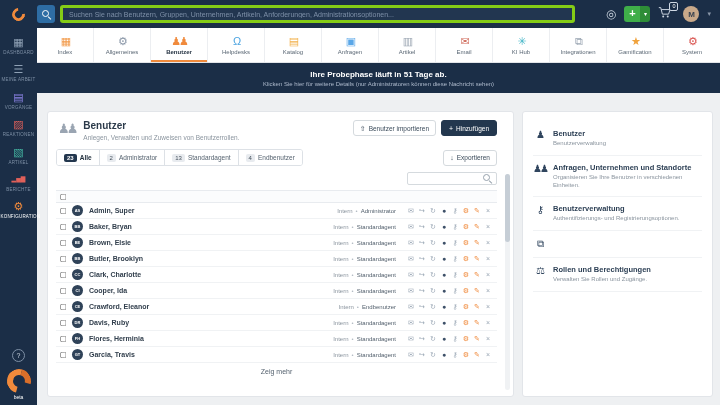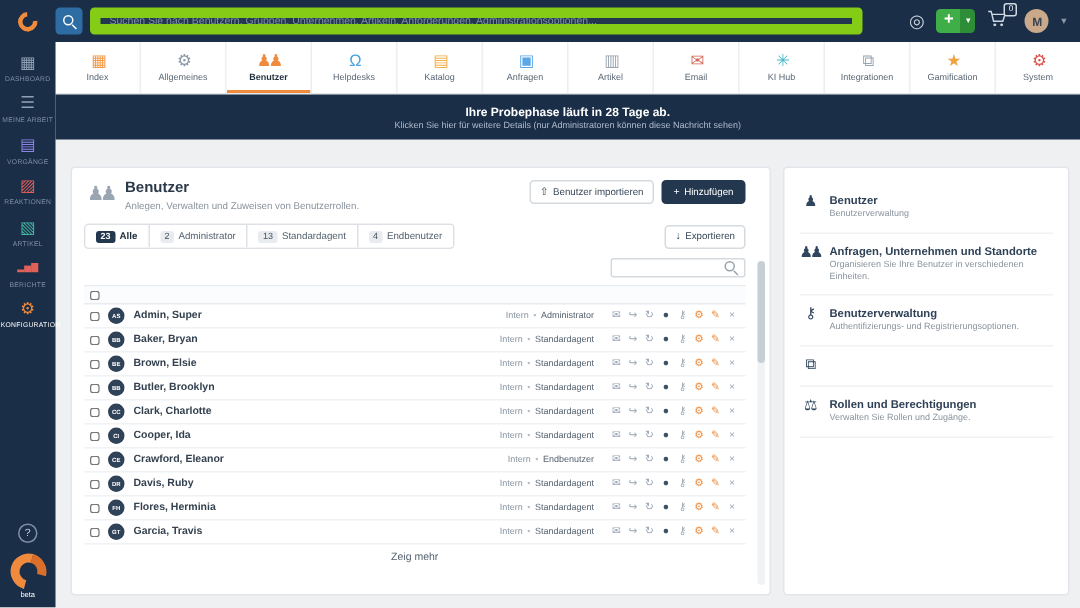--- a/index.html
+++ b/index.html
@@ -9,21 +9,21 @@
   
   .topbar { position:absolute; top:0; left:0; width:720px; height:28px; background:#1b2e47; display:flex; align-items:center; z-index:10; }
   .logo-cell { width:37px; display:flex; justify-content:center; align-items:center; flex:none; }
   .swirl-sm { width:13px; height:13px; border:3px solid #f08a3c; border-top-color:transparent; border-radius:50%; transform:rotate(40deg); display:inline-block; cursor:pointer; }
   .search-btn { width:18px; height:18px; background:#2e6da4; border:none; border-radius:3px; margin-right:5px; display:flex; align-items:center; justify-content:center; cursor:pointer; flex:none; }
   .mag { position:relative; width:9px; height:9px; display:inline-block; }
   .mag::before { content:""; position:absolute; left:0; top:0; width:5px; height:5px; border:1.3px solid #fff; border-radius:50%; }
   .mag::after { content:""; position:absolute; left:6px; top:6px; width:3.5px; height:1.3px; background:#fff; transform:rotate(45deg); transform-origin:left center; }
   .mag.dark::before { border-color:#97a2ad; }
   .mag.dark::after { background:#97a2ad; }
-  .search-input { width:515px; height:18px; background:#223650; border:7px solid #84cc16; border-radius:3px; color:#cfd8e3; font-size:7px; padding:0 6px; outline:none; }
+  .search-input { width:515px; height:18px; background:#223650; border:3px solid #84cc16; border-radius:3px; color:#cfd8e3; font-size:7px; padding:0 6px; outline:none; }
   .search-input::placeholder { color:#7e90a8; }
   .top-right { margin-left:auto; display:flex; align-items:center; gap:8px; padding-right:9px; }
   .target-btn { color:#cfd8e3; font-size:12px; line-height:12px; background:none; border:none; cursor:pointer; }
   .add-btn { display:flex; height:16px; border-radius:3px; overflow:hidden; cursor:pointer; }
   .add-main { background:#3fae49; color:#fff; width:16px; text-align:center; font-size:11px; line-height:15px; font-weight:bold; }
   .add-caret { background:#2e8d37; color:#fff; width:10px; font-size:6px; line-height:16px; text-align:center; }
   .cart-btn { position:relative; background:none; border:none; cursor:pointer; padding:0; margin-right:4px; }
   .cart-badge { position:absolute; top:-4px; right:-7px; background:#1b2e47; border:1px solid #cfd8e3; border-radius:2px; font-size:5.5px; color:#fff; padding:0 2px; line-height:7px; }
   .avatar { width:16px; height:16px; border-radius:50%; background:#c9a98a; color:#31405033; color:#3a4350; font-size:8px; font-weight:bold; display:flex; align-items:center; justify-content:center; cursor:pointer; }
   .menu-caret { color:#8a97a8; font-size:7px; cursor:pointer; }
@@ -243,21 +243,21 @@
       </div>
 
       <div class="m-item">
         <span class="m-icon" style="color: rgb(217, 83, 79);">⚙</span>
         <span class="m-label">System</span>
       </div>
 
   </div>
 
   <div class="banner">
-    <span class="banner-title">Ihre Probephase läuft in 28 Tage ab.</span>
+    <span class="banner-title">Ihre Probephase läuft in 51 Tage ab.</span>
     <span class="banner-sub">Klicken Sie hier für weitere Details (nur Administratoren können diese Nachricht sehen)</span>
   </div>
 
   <div class="content">
 
     <div class="card users-card">
       <div class="uc-header">
         <span class="uc-icon">♟♟</span>
         <div>
           <div class="uc-title">Benutzer</div>

